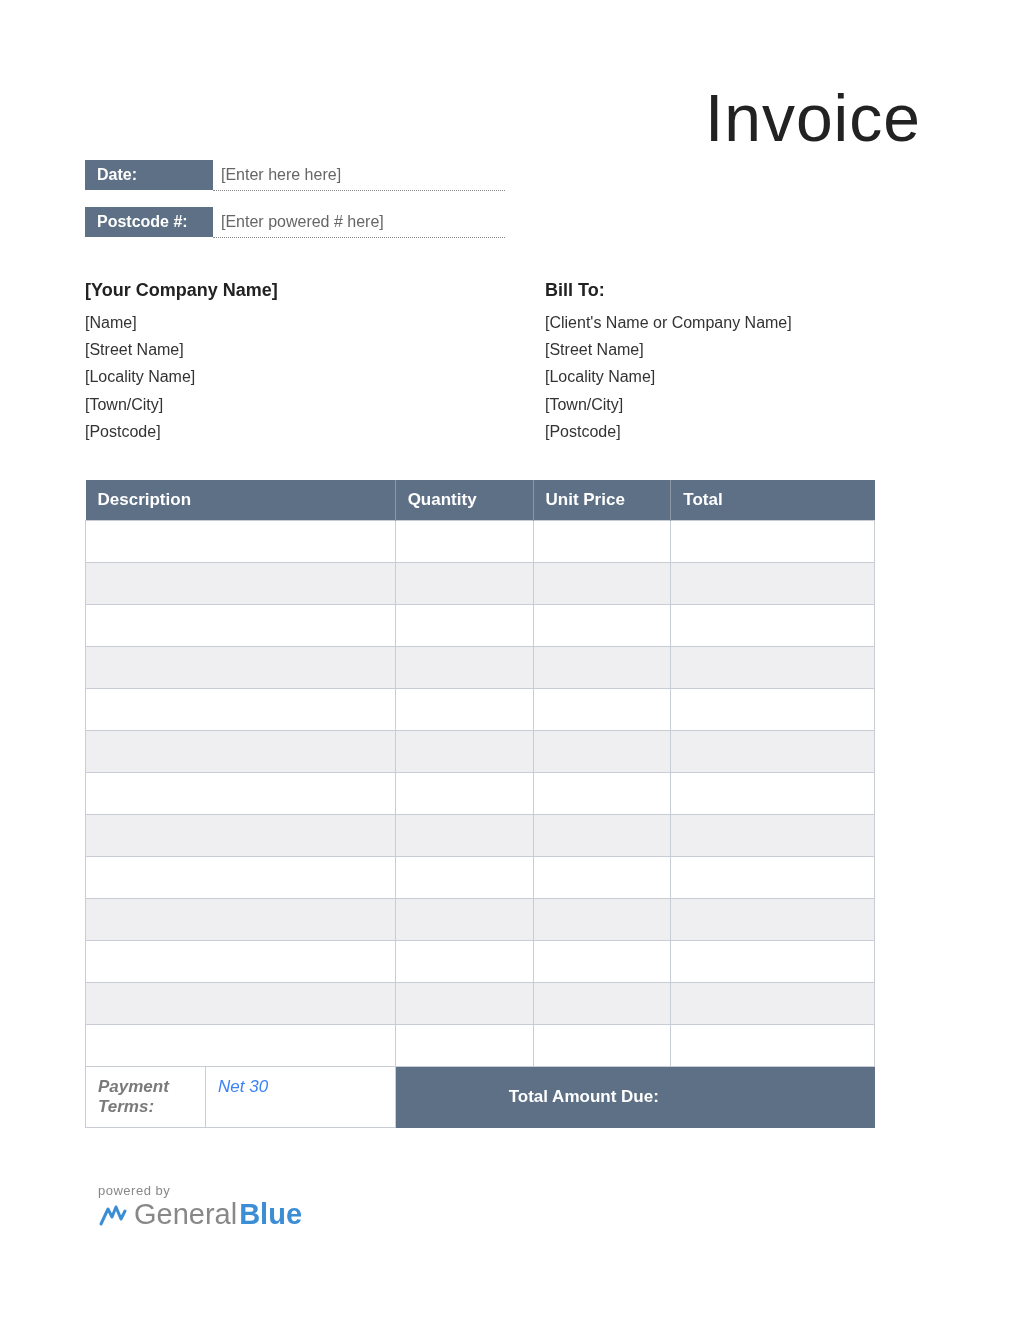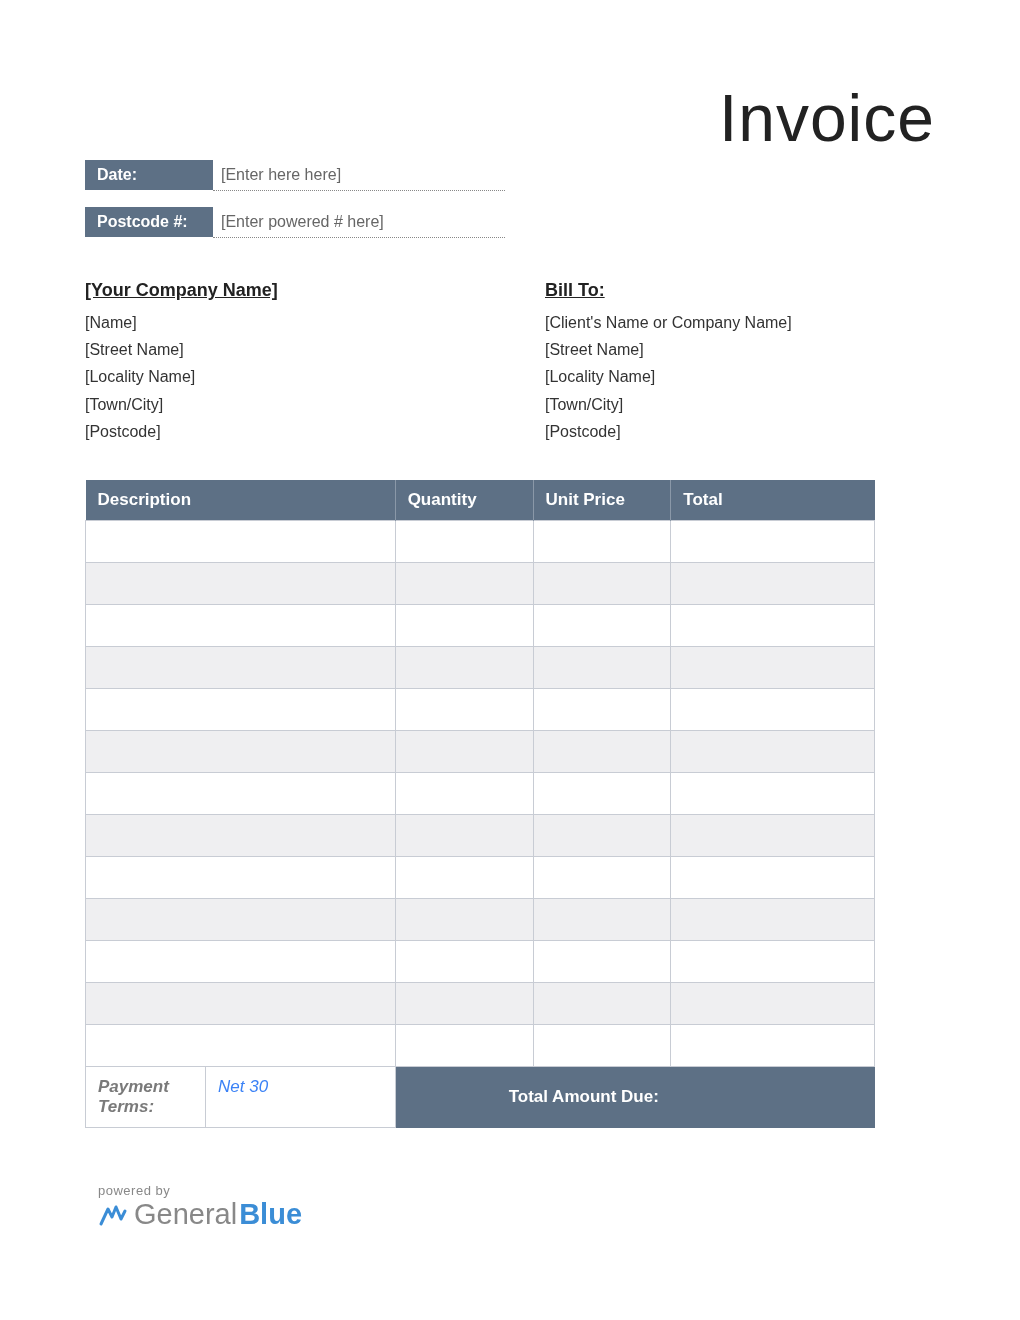--- a/index.html
+++ b/index.html
@@ -7,21 +7,21 @@
       font-family: "Segoe UI", Arial, sans-serif;
       background: #fff;
       width: 1020px;
       height: 1320px;
       position: relative;
       color: #222;
     }
     .title {
       position: absolute;
       top: 80px;
-      right: 85px;
+      right: 99px;
       font-size: 66px;
       font-weight: 400;
       letter-spacing: 1px;
       color: #222;
     }
     .meta {
       position: absolute;
       left: 85px;
       top: 160px;
       width: 420px;
@@ -60,21 +60,20 @@
     .party {
       flex: 0 0 460px;
     }
     .party.billto {
       flex: 1;
     }
     .party-title {
       font-weight: 700;
       font-size: 18px;
       margin-bottom: 8px;
-      text-decoration: underline;
     }
     .party-line {
       font-size: 16px;
       color: #333;
       line-height: 1.7;
     }
     .items {
       position: absolute;
       left: 85px;
       top: 480px;

